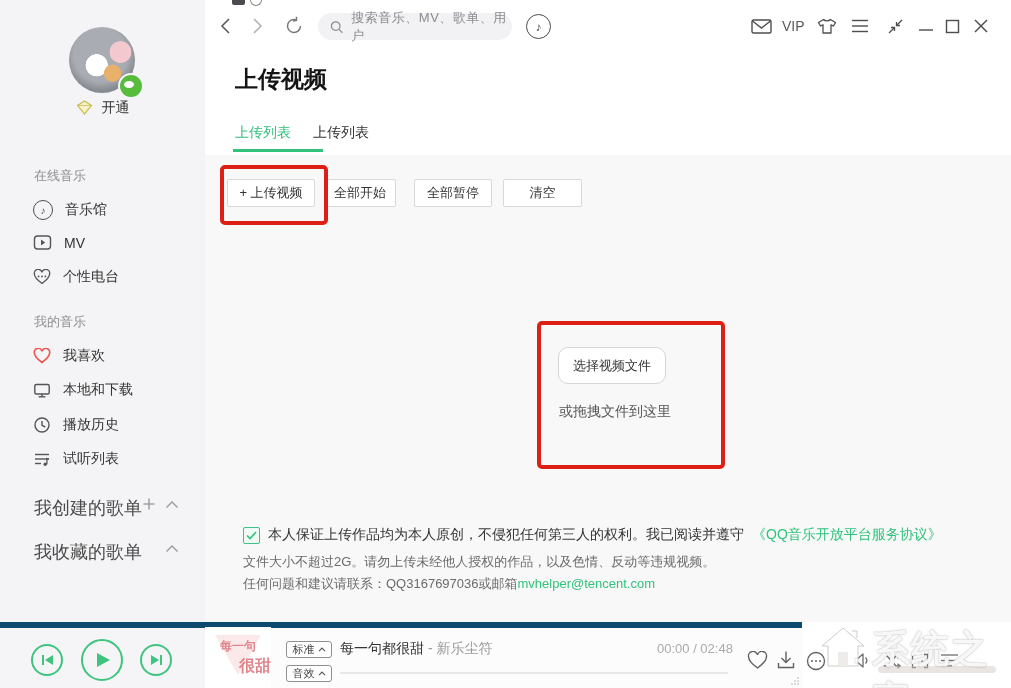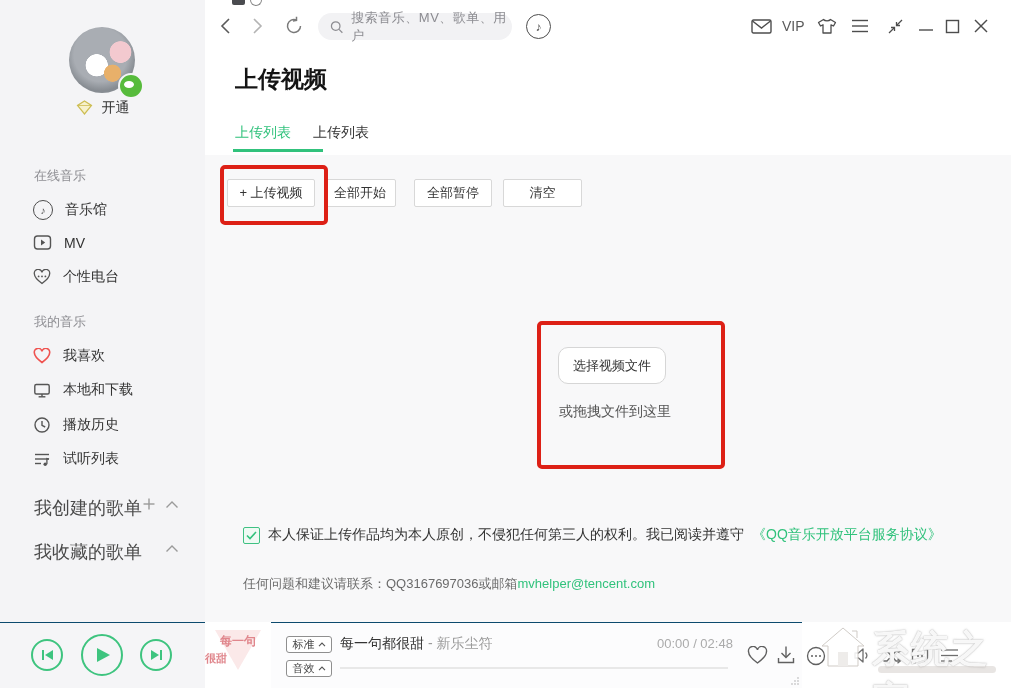--- a/index.html
+++ b/index.html
@@ -44,28 +44,28 @@
   .selbtn{left:17px;top:22px;width:106px;height:35px;background:#fff;border:1px solid #d6d6d6;
           border-radius:10px;font-size:13px;color:#333;display:flex;align-items:center;justify-content:center;cursor:pointer}
   .drophint{left:18px;top:78px;font-size:14px;color:#555}
   .agree1{left:38px;top:474px;display:flex;align-items:center;font-size:14px;color:#333}
   .chk{width:15px;height:15px;border:1px solid #3fc183;background:#effaf4;border-radius:2px;
        margin-right:8px;display:flex;align-items:center;justify-content:center;cursor:pointer}
   .greenlink{color:#31c27c;margin-left:8px;cursor:pointer}
   .note{font-size:13px;color:#6b6b6b}
   .note .mail-link{color:#31c27c;cursor:pointer}
   
-  #player{left:0;top:622px;width:802px;height:66px;background:#fcfcfd;border-top:1px solid #0c4a6e;box-sizing:border-box}
+  #player{left:0;top:622px;width:802px;height:66px;background:#fcfcfd;border-top:6px solid #0c4a6e;box-sizing:border-box}
   .pleft{left:0;top:0;width:205px;height:65px;background:#f5f5f7}
   .cbtn{border-radius:50%;border:2px solid #3ec47f;display:flex;align-items:center;justify-content:center;cursor:pointer;background:transparent;box-sizing:border-box}
   .album{left:205px;top:-1px;width:66px;height:66px;background:#fff;overflow:hidden;cursor:pointer}
   .album .tri{position:absolute;left:10px;top:8px;width:0;height:0;border-left:23px solid transparent;
               border-right:23px solid transparent;border-top:40px solid #fbe9e9}
   .album .t1{position:absolute;left:0;top:11px;width:66px;text-align:center;font-size:12px;color:#e0868c;font-weight:bold}
-  .album .t2{position:absolute;left:0;top:29px;width:66px;text-align:left;font-size:11px;color:#e0868c;font-weight:bold}
+  .album .t2{position:absolute;left:0;top:29px;width:66px;text-align:right;font-size:16px;color:#e0868c;font-weight:bold}
   .chip{width:46px;height:17px;border:1px solid #8f8f8f;border-radius:3px;background:#fff;
         font-size:11px;color:#444;display:flex;align-items:center;justify-content:center;gap:3px;cursor:pointer;box-sizing:border-box}
   .songline{left:340px;top:12px;font-size:14px}
   .songline .artist{color:#9a9a9a}
   .ptime{left:657px;top:13px;font-size:13px;color:#ababab}
   .progress{left:340px;top:44px;width:388px;height:2px;background:#e8e8e8;cursor:pointer}
   .picon{cursor:pointer}
   
   #watermark{left:812px;top:604px;width:199px;height:84px;pointer-events:none;z-index:9}
   #watermark .wm-text{position:absolute;left:60px;top:20px;font-size:38px;font-weight:bold;letter-spacing:1px;
@@ -239,20 +239,21 @@
 
   <div class="abs agree1">
     <span class="chk">
       <svg width="11" height="9" viewBox="0 0 11 9">
         <polyline points="1,4.5 4,7.5 10,1" fill="none" stroke="#31c27c" stroke-width="1.6"></polyline>
       </svg>
     </span>
     <span>本人保证上传作品均为本人原创，不侵犯任何第三人的权利。我已阅读并遵守</span>
     <span class="greenlink">《QQ音乐开放平台服务协议》</span>
   </div>
+  <div class="abs note" style="left:38px;top:501px">文件大小不超过2G。请勿上传未经他人授权的作品，以及色情、反动等违规视频。</div>
   <div class="abs note" style="left:38px;top:523px">
     <span>任何问题和建议请联系：QQ3167697036或邮箱</span><span class="mail-link">mvhelper@tencent.com</span>
   </div>
 </div>
 
 <div id="player" class="abs">
   <div class="abs pleft"></div>
 
   <div class="abs cbtn" style="left:31px;top:16px;width:32px;height:32px">
     <svg width="13" height="12" viewBox="0 0 13 12">

